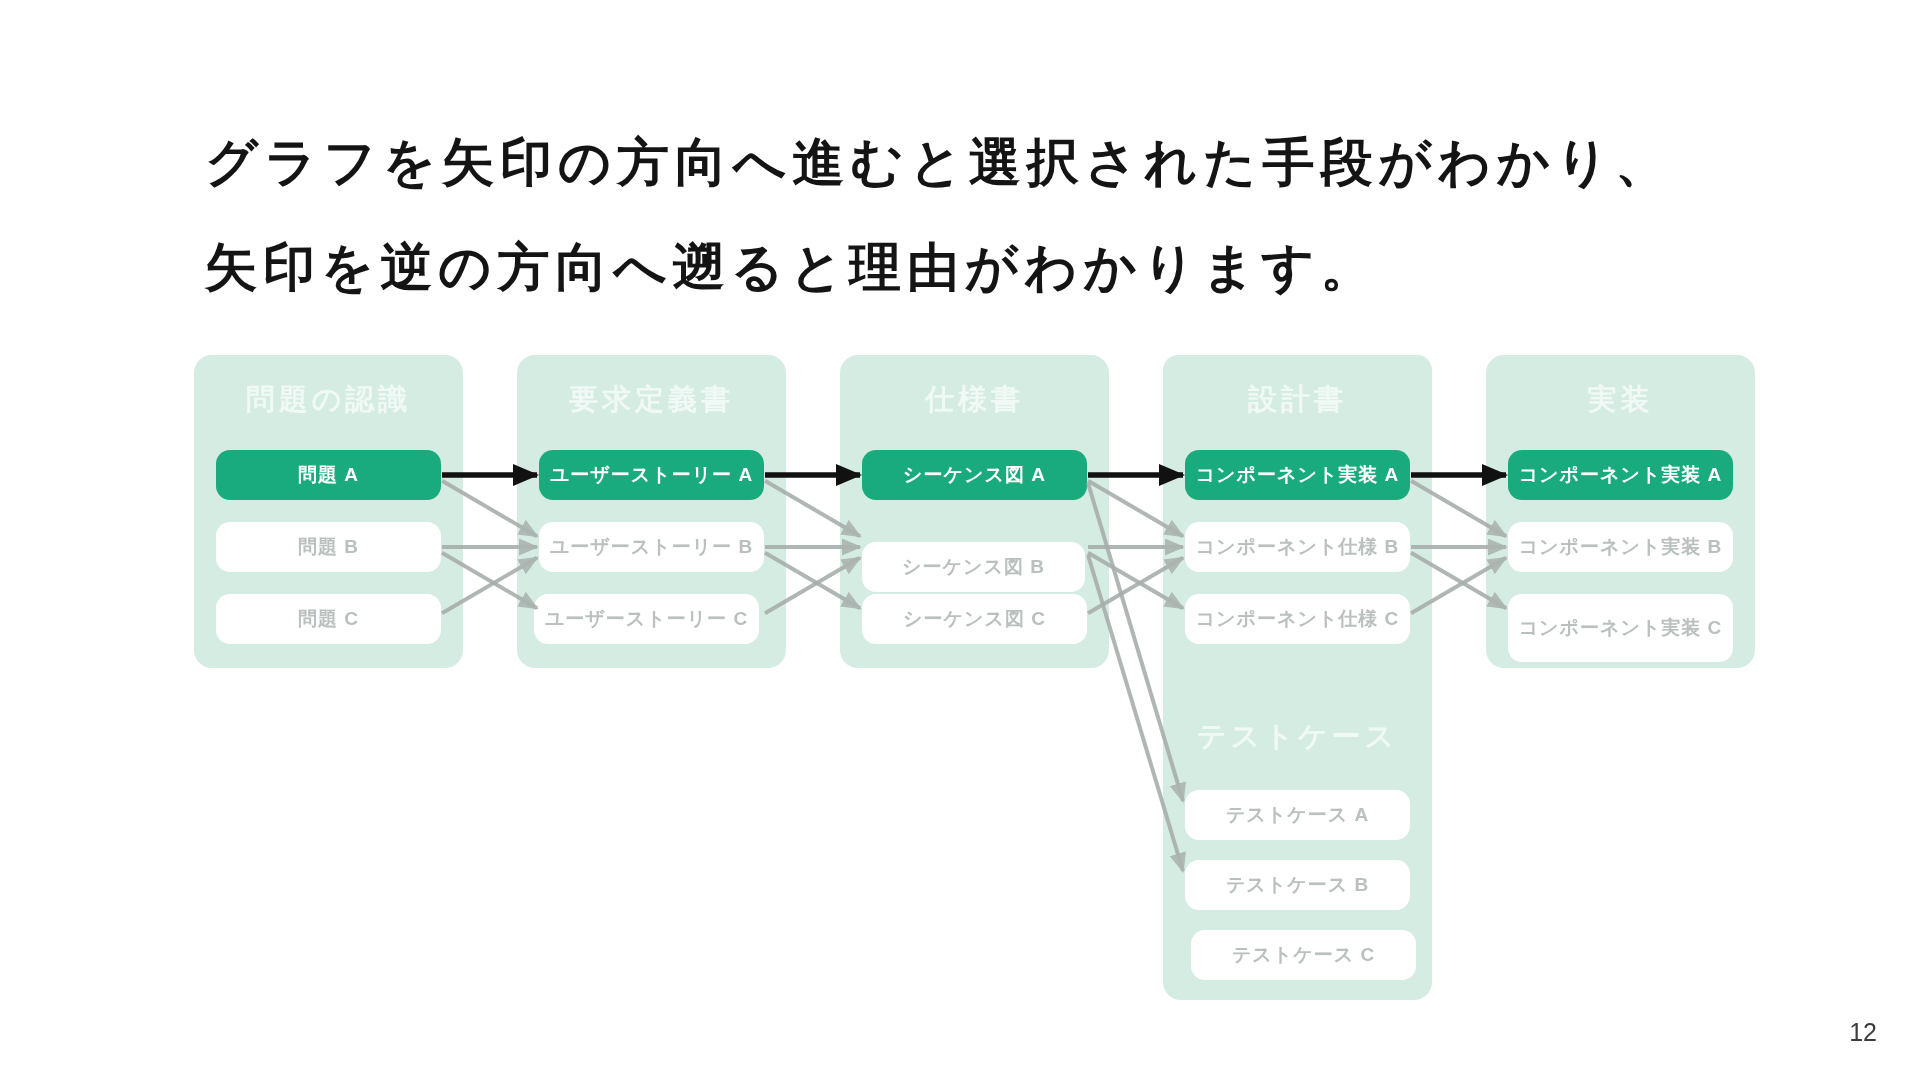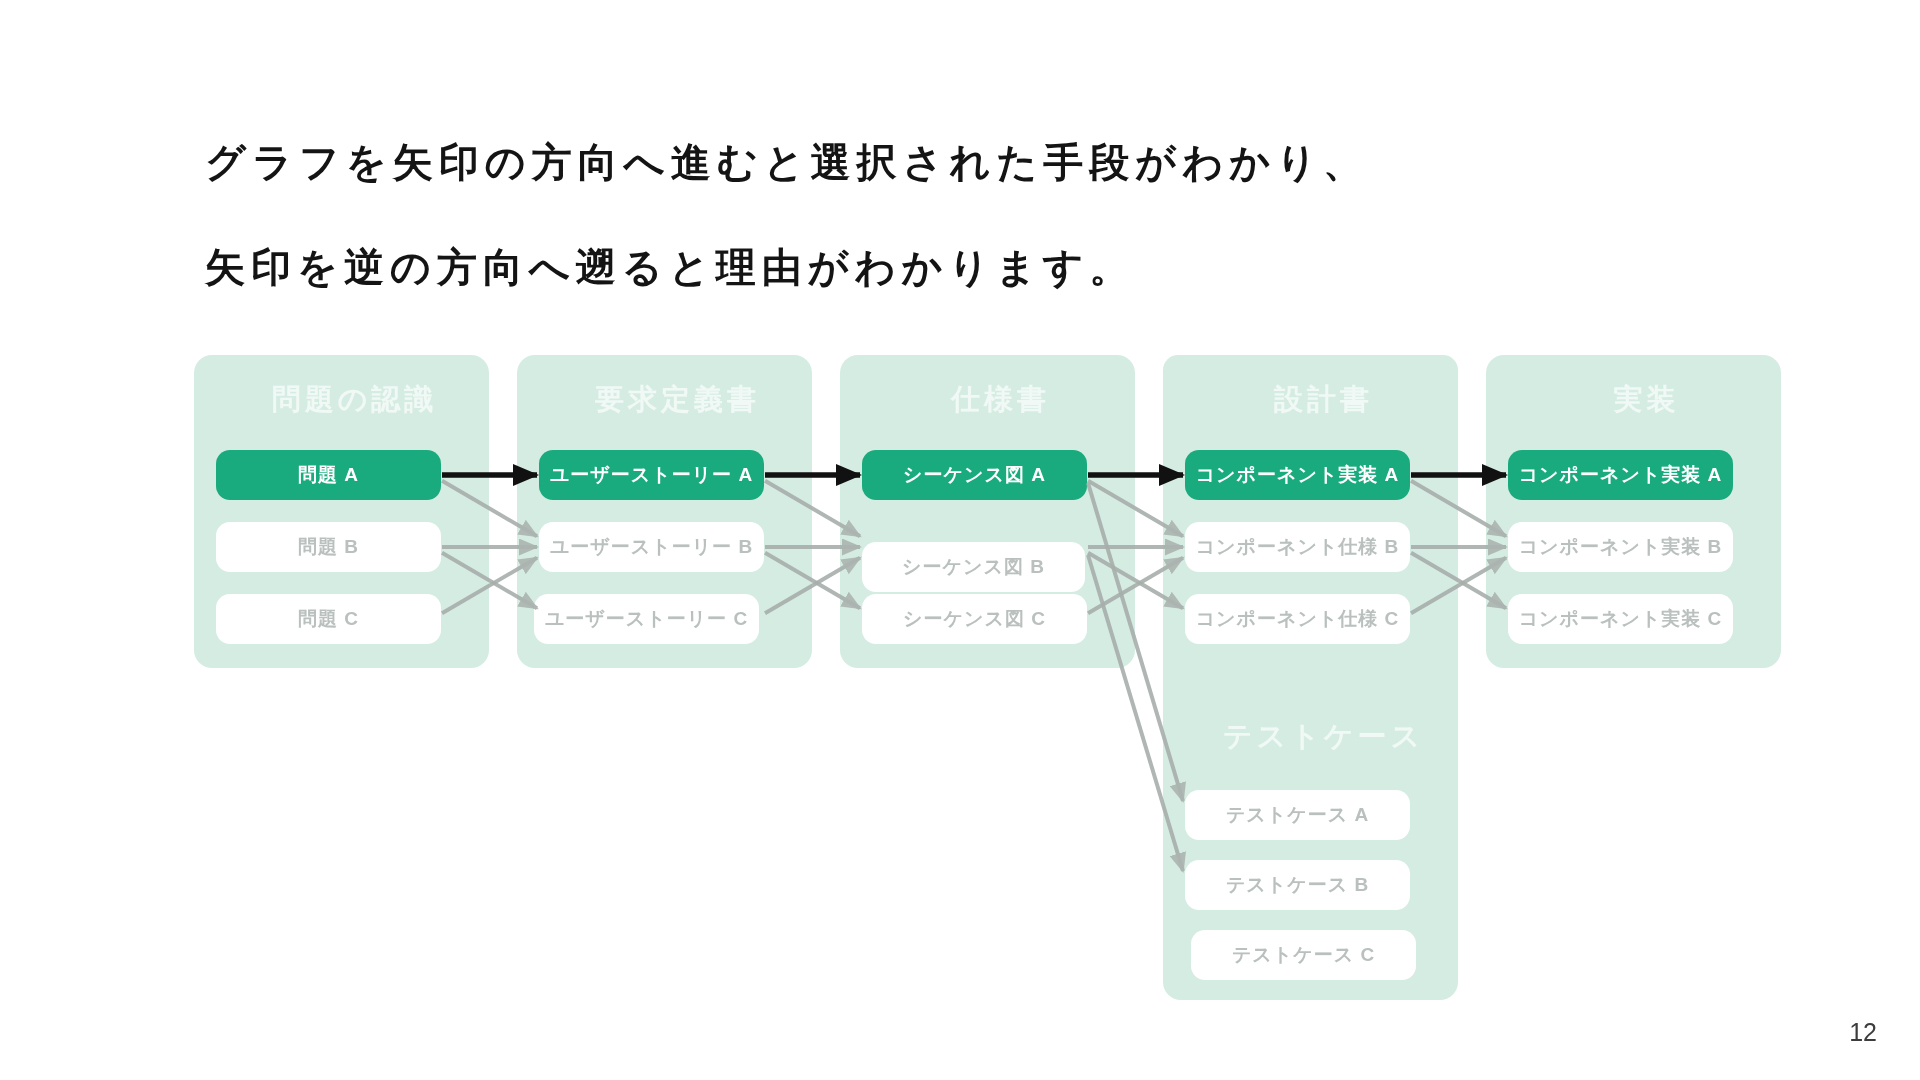--- a/index.html
+++ b/index.html
@@ -9,32 +9,31 @@
     height: 1080px;
     background: #ffffff;
     overflow: hidden;
     font-family: "Liberation Sans", sans-serif;
   }
   .title {
     position: absolute;
     left: 205px;
     top: 110px;
     color: #141414;
-    font-size: 40px;
+    font-size: 52px;
     font-weight: 700;
     letter-spacing: 6px;
     line-height: 105px;
     white-space: nowrap;
   }
   .diagram { position: absolute; inset: 0; }
   .group {
     position: absolute;
     background: var(--group-bg, #d5ece2);
     border-radius: 18px;
-    padding-left: 26px;
   }
   .group-title {
     text-align: center;
     padding-top: 25px;
     font-size: 29px;
     font-weight: 700;
     letter-spacing: 4px;
     color: var(--group-title, #f0f9f5);
     white-space: nowrap;
   }
@@ -103,21 +102,21 @@
       <div class="group" style="left: 1163px; top: 355px; width: 269px; height: 378px; border-radius: 15px;">
         <div class="group-title">設計書</div>
         <div class="node selected" style="left: 22px; top: 95px; width: 225px; height: 50px;">コンポーネント実装 A</div>
         <div class="node faded" style="left: 22px; top: 167px; width: 225px; height: 50px;">コンポーネント仕様 B</div>
         <div class="node faded" style="left: 22px; top: 239px; width: 225px; height: 50px;">コンポーネント仕様 C</div>
       </div>
       <div class="group" style="left: 1486px; top: 355px; width: 269px; height: 313px;">
         <div class="group-title">実装</div>
         <div class="node selected" style="left: 22px; top: 95px; width: 225px; height: 50px;">コンポーネント実装 A</div>
         <div class="node faded" style="left: 22px; top: 167px; width: 225px; height: 50px;">コンポーネント実装 B</div>
-        <div class="node faded" style="left: 22px; top: 239px; width: 225px; height: 50px;">コンポーネント実装 C</div>
+        <div class="node faded" style="left: 22px; top: 239px; width: 225px; height: 68px;">コンポーネント実装 C</div>
       </div>
       <div class="group" style="left: 1163px; top: 692px; width: 269px; height: 308px;">
         <div class="group-title">テストケース</div>
         <div class="node faded" style="left: 22px; top: 98px; width: 225px; height: 50px;">テストケース A</div>
         <div class="node faded" style="left: 22px; top: 168px; width: 225px; height: 50px;">テストケース B</div>
         <div class="node faded" style="left: 22px; top: 238px; width: 225px; height: 50px; margin-left: 6px;">テストケース C</div>
       </div>
     </div>
 
   <svg class="edges" width="1920" height="1080">

